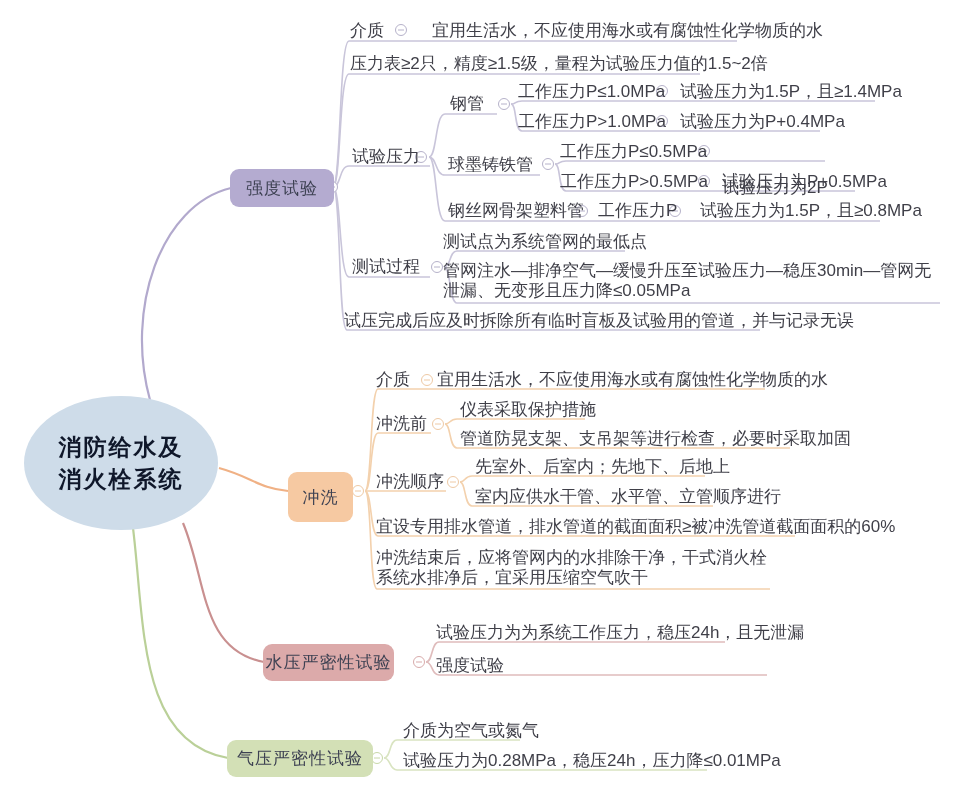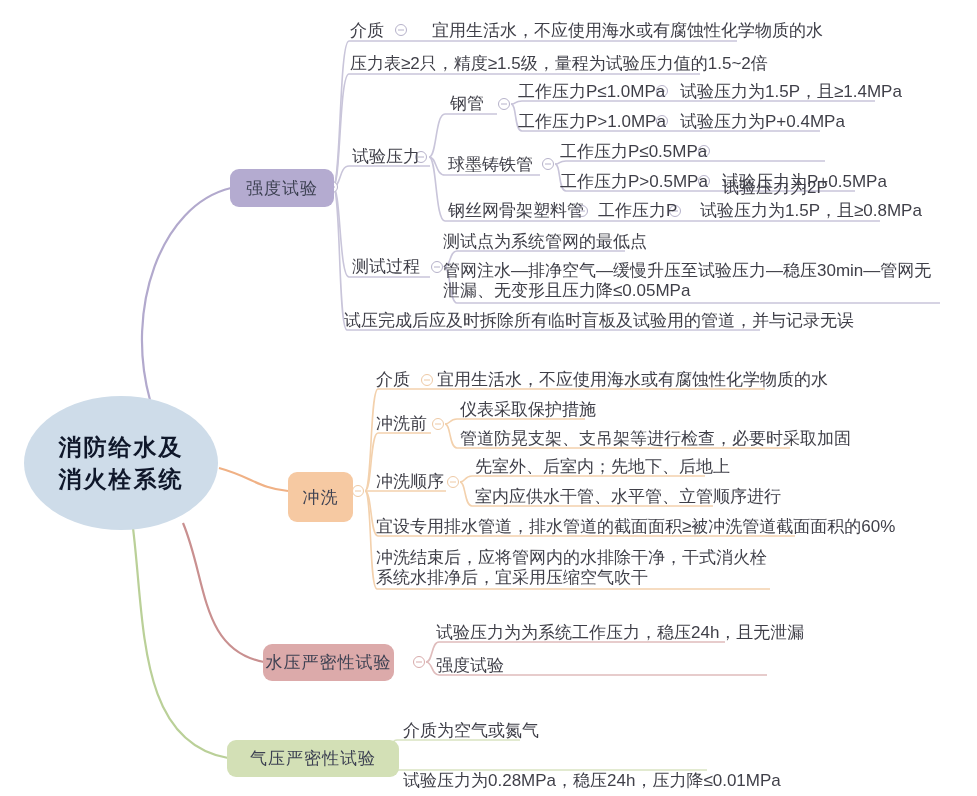--- a/index.html
+++ b/index.html
@@ -152,21 +152,21 @@
 
   <div class="node node-strength" style="left:230px;top:169px;width:104px;height:38px;text-align:center;">
       <span>强度试验</span>
     </div>
   <div class="node node-flush" style="left:288px;top:472px;width:65px;height:50px;">
       <span>冲洗</span>
     </div>
   <div class="node node-water" style="left:263px;top:644px;width:131px;height:37px;">
       <span>水压严密性试验</span>
     </div>
-  <div class="node node-air" style="left:227px;top:740px;width:172px;height:37px;font-family:Liberation Mono, monospace;">
+  <div class="node node-air" style="left:227px;top:740px;width:146px;height:37px;font-family:Liberation Mono, monospace;">
       <span>气压严密性试验</span>
     </div>
 
   <div class="topic" style="left:350px;top:22px;">介质</div>
   <div class="topic" style="left:432px;top:22px;">宜用生活水，不应使用海水或有腐蚀性化学物质的水</div>
   <div class="topic" style="left:350px;top:55px;">压力表≥2只，精度≥1.5级，量程为试验压力值的1.5~2倍</div>
   <div class="topic" style="left:352px;top:148px;">试验压力</div>
   <div class="topic" style="left:450px;top:95px;">钢管</div>
   <div class="topic" style="left:518px;top:83px;">工作压力P≤1.0MPa</div>
   <div class="topic" style="left:680px;top:83px;">试验压力为1.5P，且≥1.4MPa</div>
@@ -193,15 +193,15 @@
   <div class="topic" style="left:376px;top:473px;">冲洗顺序</div>
   <div class="topic" style="left:475px;top:458px;">先室外、后室内；先地下、后地上</div>
   <div class="topic" style="left:475px;top:488px;">室内应供水干管、水平管、立管顺序进行</div>
   <div class="topic" style="left:376px;top:518px;">宜设专用排水管道，排水管道的截面面积≥被冲洗管道截面面积的60%</div>
   <div class="topic wrap" style="left:376px;top:548px;width:397px;">冲洗结束后，应将管网内的水排除干净，干式消火栓系统水排净后，宜采用压缩空气吹干</div>
 
   <div class="topic" style="left:436px;top:624px;">试验压力为为系统工作压力，稳压24h，且无泄漏</div>
   <div class="topic" style="left:436px;top:657px;">强度试验</div>
 
   <div class="topic" style="left:403px;top:722px;">介质为空气或氮气</div>
-  <div class="topic" style="left:403px;top:752px;margin-top:20px;">试验压力为0.28MPa，稳压24h，压力降≤0.01MPa</div>
+  <div class="topic" style="left:403px;top:752px;">试验压力为0.28MPa，稳压24h，压力降≤0.01MPa</div>
 
 </div>
 
 </body></html>

